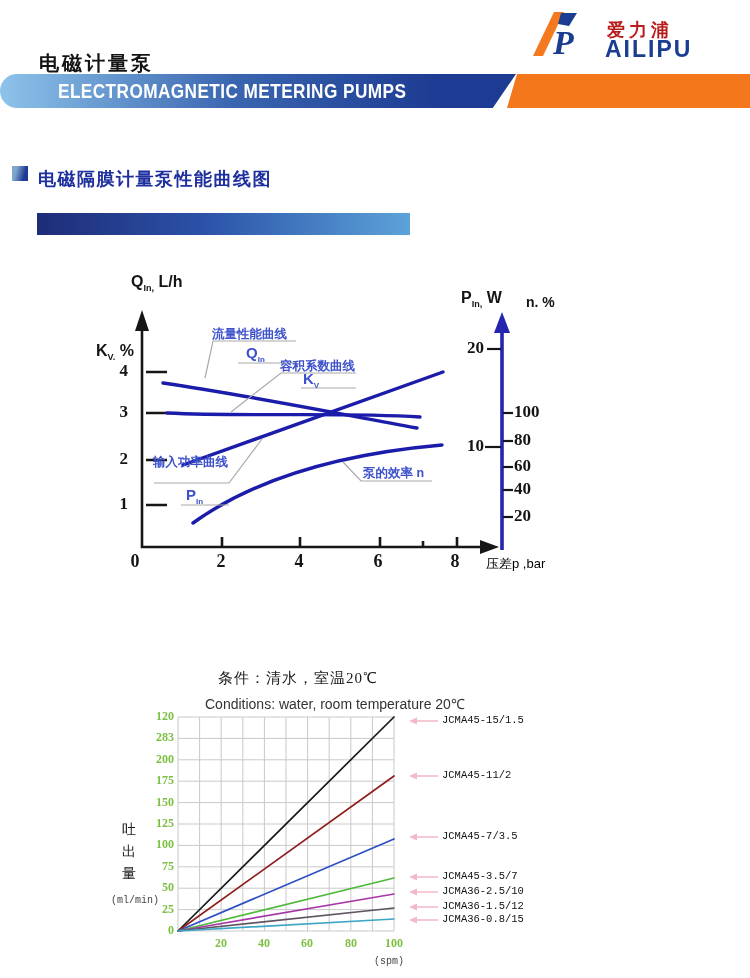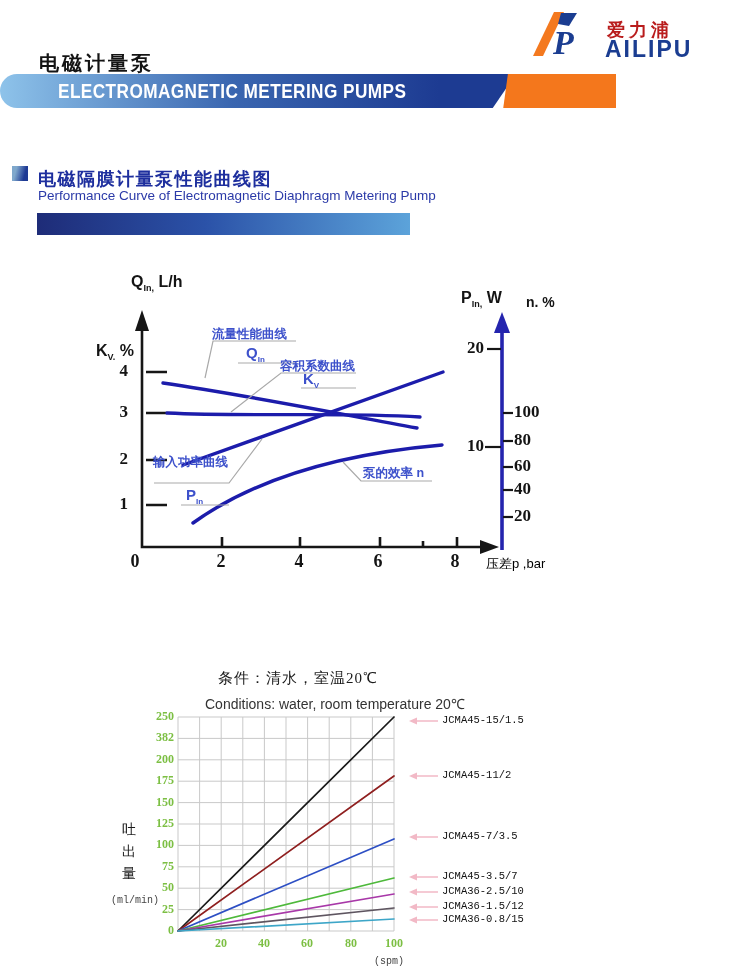--- a/index.html
+++ b/index.html
@@ -5,21 +5,21 @@
   html,body{margin:0;padding:0;background:#fff;}
   #page{position:relative;width:750px;height:978px;background:#ffffff;overflow:hidden;
         font-family:"Liberation Sans",sans-serif;color:#111;}
   .abs{position:absolute;}
   svg.overlay{position:absolute;left:0;top:0;pointer-events:none;}
 
   
   .doc-title{left:39px;top:50px;font-size:20px;font-weight:bold;letter-spacing:3px;color:#141414;}
   .logo-cn{left:607px;top:18px;font-size:18px;font-weight:bold;color:#b91c1c;letter-spacing:4px;}
   .logo-en{left:605px;top:36px;font-size:23px;font-weight:bold;color:#1b3d91;letter-spacing:2px;}
-  .banner{left:0;top:74px;width:616px;height:34px;}
+  .banner{left:0;top:74px;width:750px;height:34px;}
   .banner-blue{position:absolute;left:0;top:0;width:516px;height:34px;
      background:linear-gradient(90deg,#8ec3ea 0%,#3a66b0 45%,#1d3b92 85%,#1d3b92 100%);
      border-radius:17px 0 0 17px;clip-path:polygon(0 0,100% 0,95.5% 100%,0 100%);}
   .banner-orange{position:absolute;left:500px;top:0;right:0;height:34px;background:#f4771c;
      clip-path:polygon(6.8% 0,100% 0,100% 100%,2.8% 100%);}
   .banner-text{position:absolute;left:58px;top:6px;font-size:20px;font-weight:bold;color:#fff;
      transform:scaleX(.86);transform-origin:left center;white-space:nowrap;letter-spacing:.5px;}
 
   
   .bullet{left:12px;top:166px;width:16px;height:15px;
@@ -71,21 +71,20 @@
   <div class="abs logo-en">AILIPU</div>
 
   <div class="abs banner">
     <div class="banner-blue"></div>
     <div class="banner-orange"></div>
     <div class="banner-text">ELECTROMAGNETIC METERING PUMPS</div>
   </div>
 
   <div class="abs bullet"></div>
   <div class="abs sec-title-cn">电磁隔膜计量泵性能曲线图</div>
-  <div class="abs sec-title-en">Performance Curve of Electromagnetic Diaphragm Metering Pump</div>
   <div class="abs grad-bar"></div>
 
   <svg class="overlay" width="750" height="978" viewBox="0 0 750 978">
 
     <g stroke="#161616" stroke-width="2.6" fill="none">
       <path d="M142,320 V547 H484"></path>
       <path d="M146,372 H167 M146,413 H167 M146,460 H167 M146,505 H167"></path>
       <path d="M222,537 V546 M300,537 V546 M380,537 V546 M423,541 V546 M457,537 V546"></path>
     </g>
     <polygon points="142,310 135,331 149,331" fill="#161616"></polygon>
@@ -185,22 +184,22 @@
   <div class="abs ann" style="left:246px;top:344px;font-size:15px"><span>Q</span><sub>In</sub></div>
   <div class="abs ann" style="left:280px;top:358px">容积系数曲线</div>
   <div class="abs ann" style="left:303px;top:370px;font-size:15px"><span>K</span><sub>V</sub></div>
   <div class="abs ann" style="left:153px;top:454px">输入功率曲线</div>
   <div class="abs ann" style="left:186px;top:486px;font-size:15px"><span>P</span><sub>In</sub></div>
   <div class="abs ann" style="left:363px;top:465px">泵的效率 n</div>
 
   <div class="abs cond-cn">条件：清水，室温20℃</div>
   <div class="abs cond-en">Conditions: water, room temperature 20℃</div>
 
-  <div class="abs c2y" style="top:709px">250</div>
-  <div class="abs c2y" style="top:730px">382</div>
+  <div class="abs c2y" style="top:709px">120</div>
+  <div class="abs c2y" style="top:730px">283</div>
   <div class="abs c2y" style="top:752px">200</div>
   <div class="abs c2y" style="top:773px">175</div>
   <div class="abs c2y" style="top:795px">150</div>
   <div class="abs c2y" style="top:816px">125</div>
   <div class="abs c2y" style="top:837px">100</div>
   <div class="abs c2y" style="top:859px">75</div>
   <div class="abs c2y" style="top:880px">50</div>
   <div class="abs c2y" style="top:902px">25</div>
   <div class="abs c2y" style="top:923px">0</div>
 

